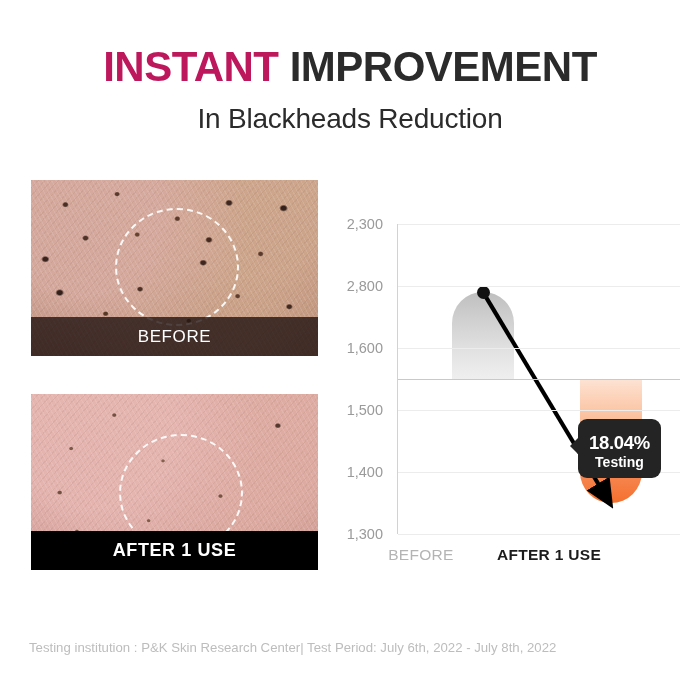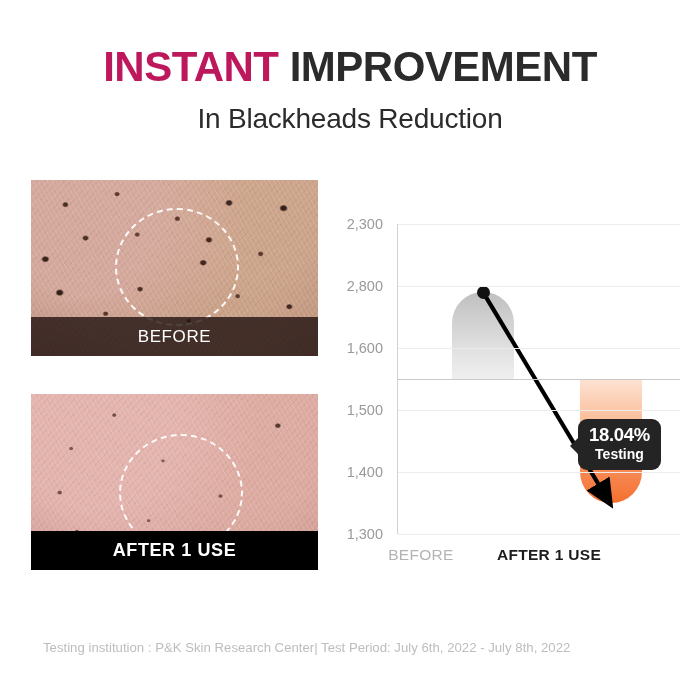--- a/index.html
+++ b/index.html
@@ -224,21 +224,21 @@
     height: 310px;
     overflow: visible;
   }
 
   #badge {
     position: absolute;
     left: 242px;
     top: 209px;
     background: #242424;
     border-radius: 9px;
-    padding: 6px 11px 8px 11px;
+    padding: 14px 11px 8px 11px;
     color: #ffffff;
     text-align: center;
     box-sizing: border-box;
   }
   #badge .pct {
     font-size: 18.5px;
     font-weight: bold;
     line-height: 1.1;
     letter-spacing: -0.3px;
     white-space: nowrap;
@@ -278,21 +278,21 @@
   #xlabel-after {
     left: 153px;
     color: #1c1c1c;
     font-weight: bold;
     letter-spacing: 0.3px;
   }
 
   
   #footer {
     position: absolute;
-    left: 43px;
+    left: 29px;
     top: 637px;
     width: 640px;
   }
   #footer div {
     font-size: 13.2px;
     color: #bdbdbd;
     line-height: 1.72;
     white-space: nowrap;
   }
 </style>

